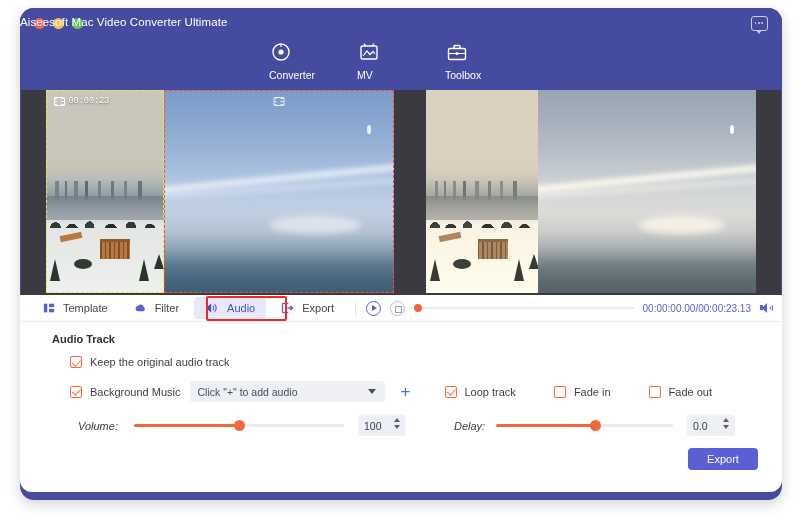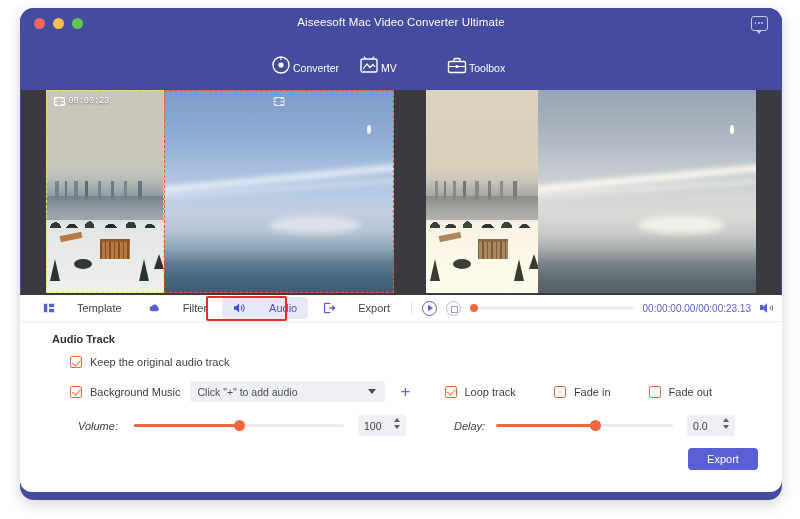--- a/index.html
+++ b/index.html
@@ -28,21 +28,21 @@
   .traffic{
     position:absolute; left:14px; top:10px;
     display:flex; gap:8px;
   }
   .dot{ width:11px; height:11px; border-radius:50%; }
   .dot.red{ background:#f5655b; }
   .dot.yellow{ background:#f6bd4f; }
   .dot.green{ background:#61c554; }
   .app-title{
     position:absolute; left:0; right:0; top:8px;
-    text-align:center; color:#ffffff;
+    color:#ffffff;
     font-size:11.5px; letter-spacing:.1px;
   }
   .feedback-btn{
     position:absolute; right:14px; top:8px;
     width:17px; height:15px;
     border:1.4px solid #c9cbe8; border-radius:3px;
     cursor:pointer;
   }
   .feedback-btn::after{
     content:""; position:absolute; left:4px; bottom:-4px;
@@ -57,22 +57,22 @@
 
   
   .navbar{
     position:relative; height:52px;
     background:#454b9e;
     display:flex; justify-content:center; align-items:flex-end;
     gap:0px;
   }
   .nav-tab{
     width:88px; height:52px;
-    display:flex; flex-direction:row;
-    align-items:center; justify-content:flex-start;
+    display:flex; flex-direction:column;
+    align-items:flex-start; justify-content:flex-start;
     padding-top:3px;
     cursor:pointer; position:relative;
   }
   .nav-tab .nav-label{
     font-size:10.5px; color:#ffffff; margin-top:4px;
   }
   .nav-tab.active{
     background:#ffffff;
     border-radius:10px 10px 0 0;
   }
@@ -267,21 +267,21 @@
 
   
   .toolrow{
     position:relative;
     height:27px;
     display:flex; align-items:center;
     border-bottom:1px solid #eceef4;
     background:#ffffff;
   }
   .tool-tab{
-    display:flex; align-items:center; gap:22px;
+    display:flex; align-items:center; gap:8px;
     height:22px; padding:0 11px; margin-left:4px;
     border-radius:4px; cursor:pointer;
     font-size:11px; color:#43454f;
   }
   .tool-tab:first-child{ margin-left:12px; }
   .tool-tab.active{ background:#e7e9f8; color:#4a4fd0; }
   .tool-sep{
     width:1px; height:15px; background:#e3e5ec; margin:0 10px;
   }
 

